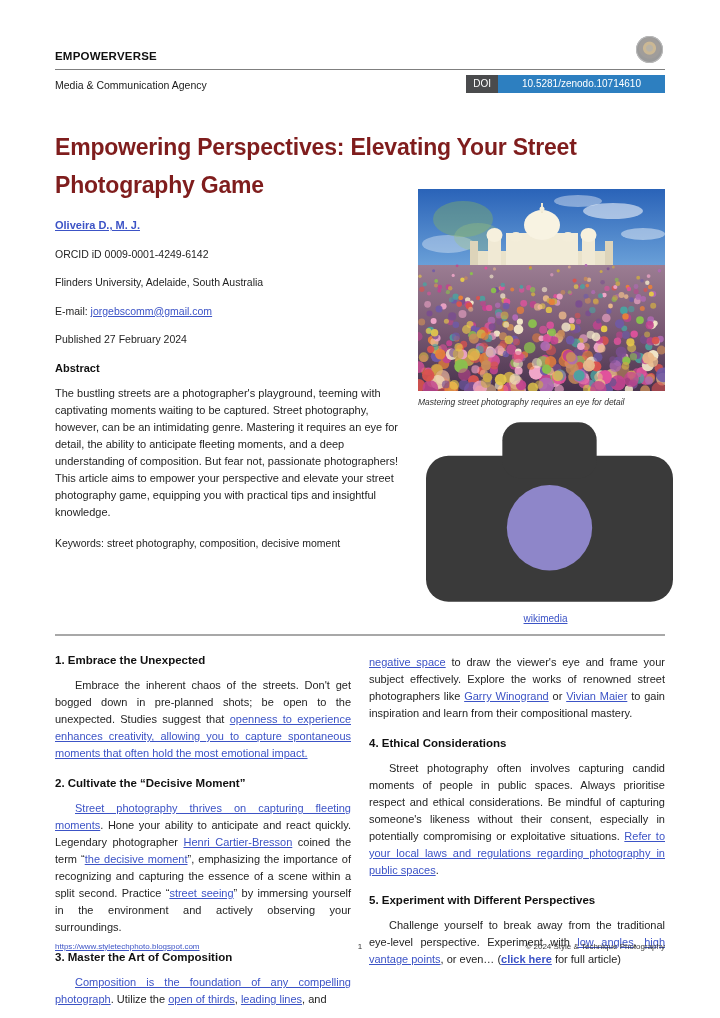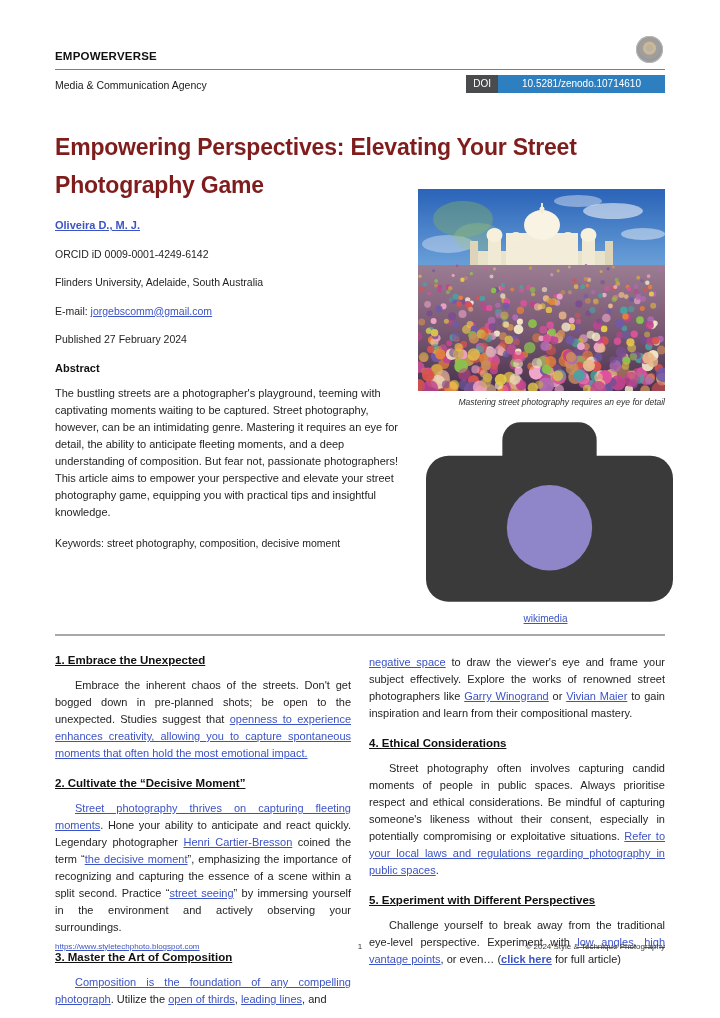--- a/index.html
+++ b/index.html
@@ -24,37 +24,37 @@
   .doi-label { background:#4a4b4d; padding:0 7px; }
   .doi-value { background:#2d7fc0; padding:0 24px; }
 
   
   h1.title {
     font-size:23px; line-height:38px; font-weight:bold; color:#7f1d1d;
     letter-spacing:-.2px; margin:35px 0 15px 0;
   }
   .hero-fig { float:right; width:247px; margin:-30px 0 10px 18px; }
   .hero-fig svg { display:block; width:247px; height:202px; }
-  .fig-caption { font-size:8.5px; font-style:italic; color:#2f2f2f; text-align:right; margin-top:6px; line-height:11px; }
+  .fig-caption { font-size:8.5px; font-style:italic; color:#2f2f2f; text-align:left; margin-top:6px; line-height:11px; }
   .fig-credit { text-align:center; font-size:10px; margin-top:3px; line-height:11px;padding-left:8px; }
   .fig-credit svg { vertical-align:-1px; margin-right:3px; }
 
   .meta p { margin:0 0 15.5px 0; font-size:10.5px; line-height:13px; color:#1f1f1f; }
   a.lnk, .lnk { color:#3c53c6; text-decoration:underline; cursor:pointer; }
   .author { font-size:11px; font-weight:bold; }
   .abs-h { font-size:11px; font-weight:bold; color:#111; margin:6px 0 11px 0; }
   .abstract { font-size:11px; line-height:17px; margin:0 0 16px 0; color:#242424; }
   .keywords { font-size:10.5px; margin:0; color:#242424; }
 
   .divider { border:none; border-top:2px solid #a8a8a8; margin:21px 0 0 0; clear:both; }
 
   
   .cols { display:flex; gap:18px; margin-top:15px; }
   .col { flex:1; min-width:0; text-align:justify; }
-  .sec-h { font-size:11.5px; font-weight:bold; color:#111; margin:15px 0 11px 0; text-align:left;text-decoration:underline; }
+  .sec-h { font-size:11.5px; font-weight:bold; color:#111; margin:15px 0 11px 0; text-align:left; }
   .col > .sec-h:first-child, .col > p:first-child { margin-top:3px; }
   .body-p { font-size:11px; line-height:17px; margin:0 0 13px 0; color:#242424; }
   .body-p.indent { text-indent:20px; }
 
   
   .footer {
     position:absolute; left:55px; right:55px; top:942px;
     display:flex; justify-content:space-between; align-items:baseline; font-size:8px;
   }
   .footer .page-num { position:absolute; left:50%; transform:translateX(-50%); color:#333; }

